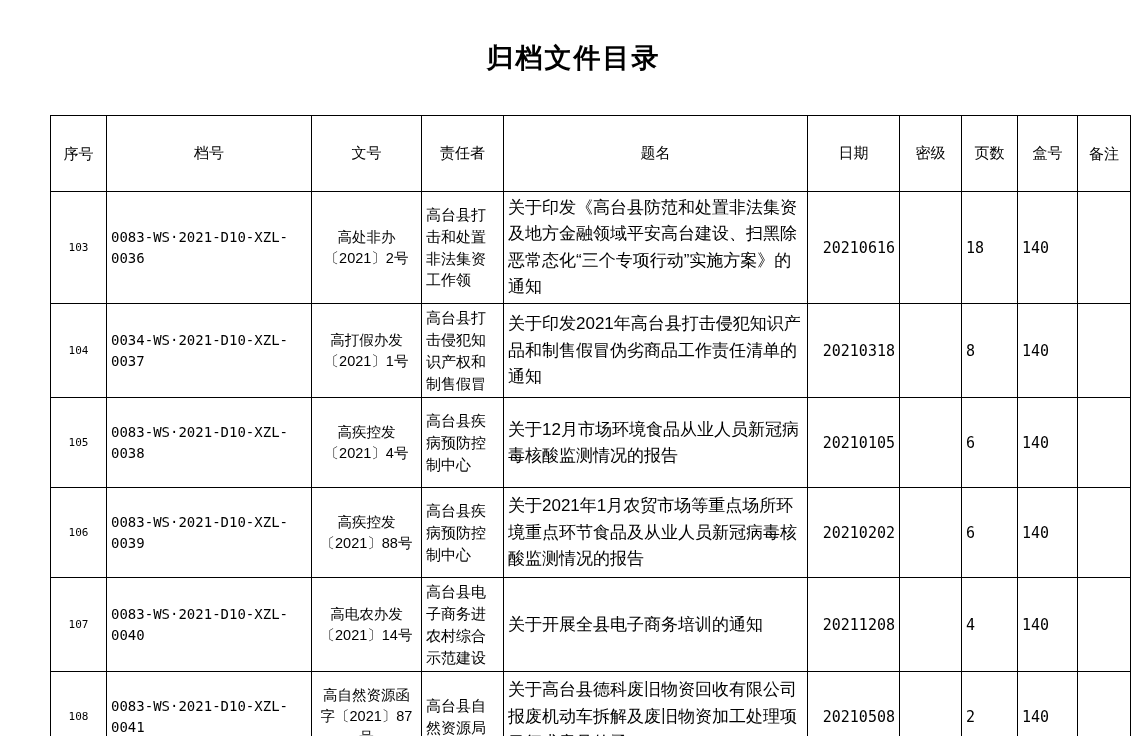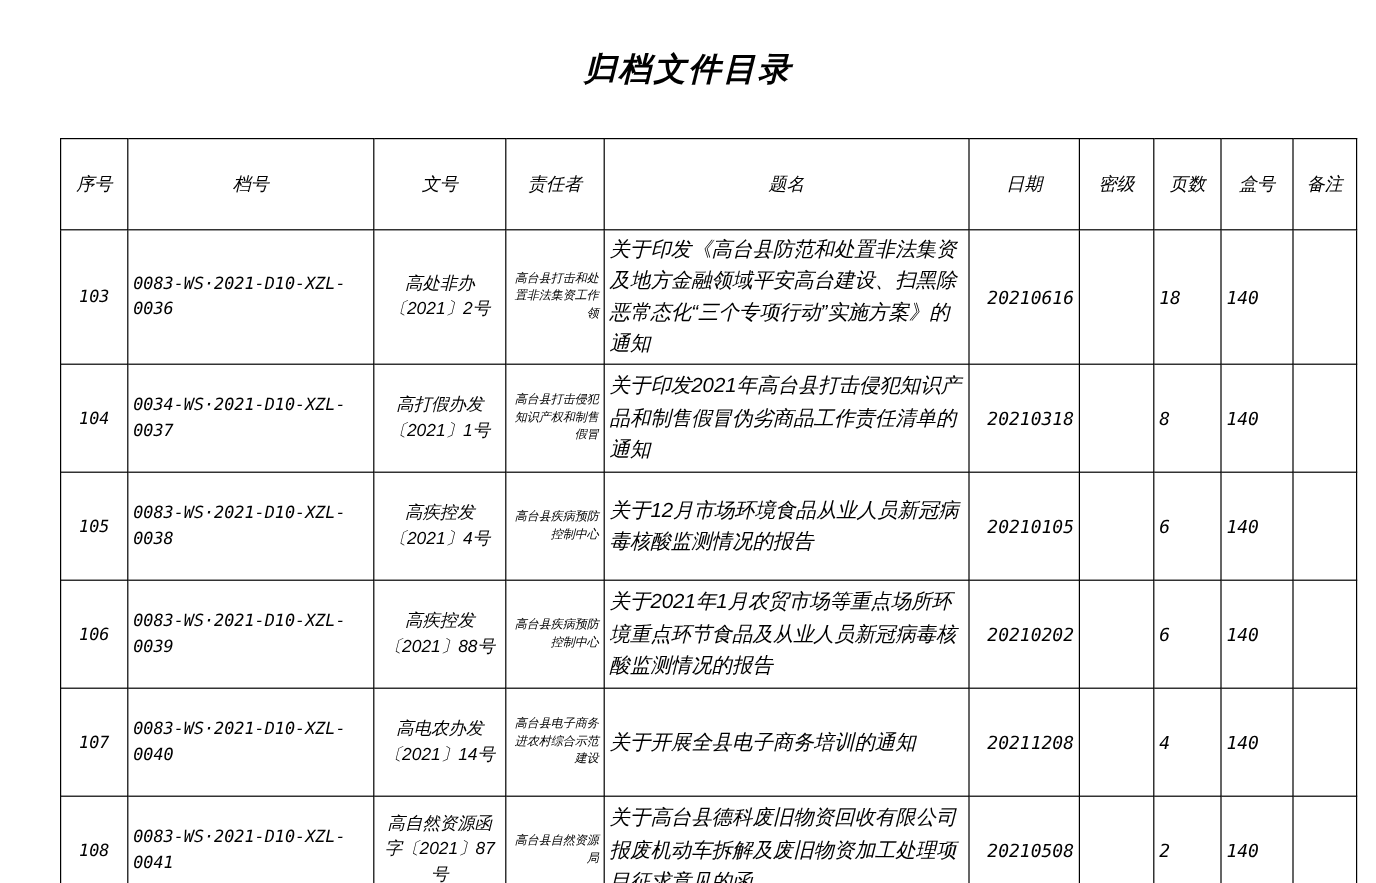--- a/index.html
+++ b/index.html
@@ -12,21 +12,20 @@
     height: 736px;
     font-family: "Liberation Sans", "DejaVu Sans", sans-serif;
     color: #000000;
     overflow: hidden;
   }
   .page {
     position: relative;
     width: 1147px;
     height: 736px;
     box-sizing: border-box;
-    font-style: italic;
   }
   .doc-title {
     text-align: center;
     font-size: 27px;
     font-weight: 700;
     letter-spacing: 2px;
     padding-top: 40px;
     padding-bottom: 0;
     font-family: "DejaVu Serif", "Liberation Serif", serif;
   }
@@ -62,38 +61,38 @@
   .col-date   { width: 92px; }
   .col-sec    { width: 62px; }
   .col-pages  { width: 56px; }
   .col-box    { width: 60px; }
   .col-note   { width: 53px; }
 
   th.col-seq, th.col-note { line-height: 1.15; }
 
   td.c-seq {
     text-align: center;
-    font-size: 14px;
+    font-size: 11px;
     font-family: "DejaVu Sans Mono", "Liberation Mono", monospace;
   }
   td.c-archno {
     text-align: left;
     font-size: 14px;
     font-family: "DejaVu Sans Mono", "Liberation Mono", monospace;
     letter-spacing: 0px;
     line-height: 1.5;
   }
   td.c-docno {
     text-align: center;
     font-size: 14.5px;
     line-height: 1.45;
   }
   td.c-resp {
-    text-align: right;
-    font-size: 10px;
+    text-align: left;
+    font-size: 15px;
     line-height: 1.45;
   }
   td.c-title {
     text-align: left;
     font-size: 17px;
     line-height: 1.55;
     padding-left: 6px;
     padding-right: 6px;
   }
   td.c-date {

